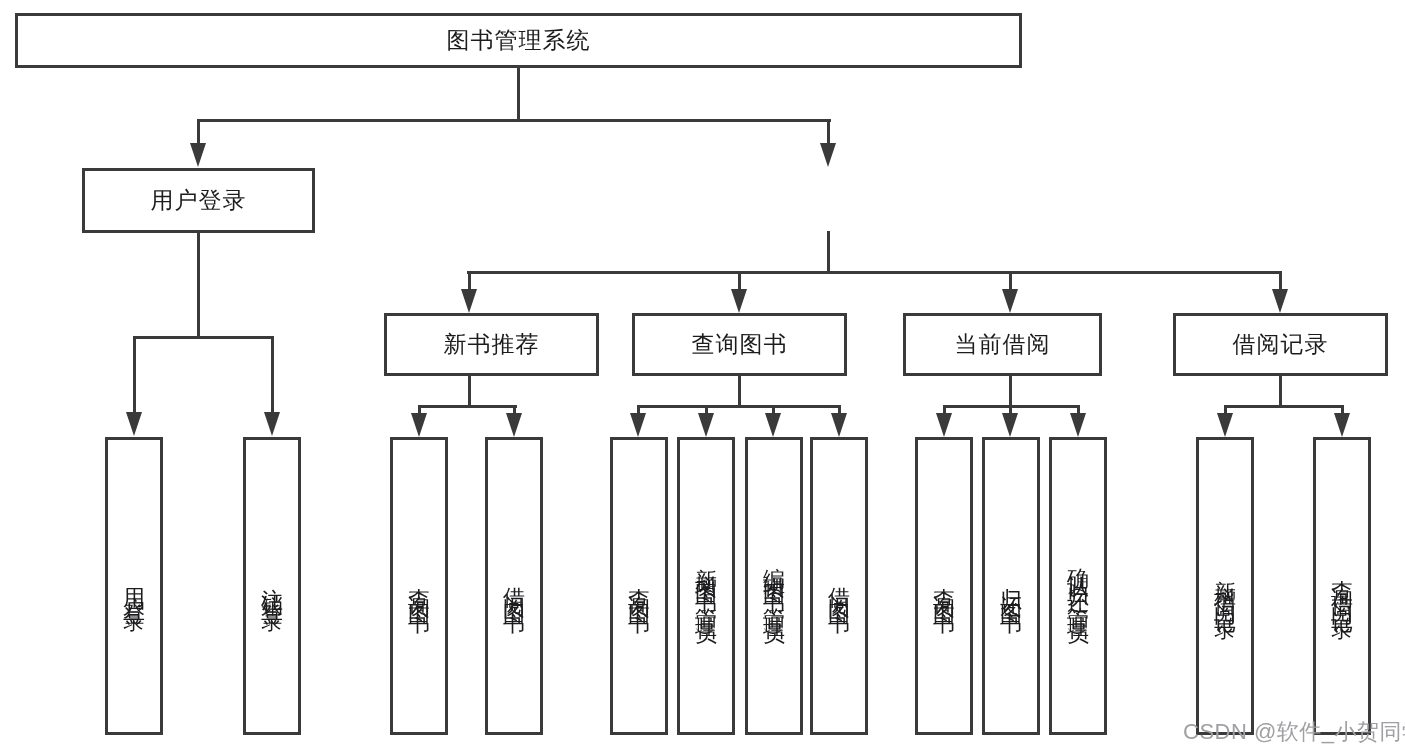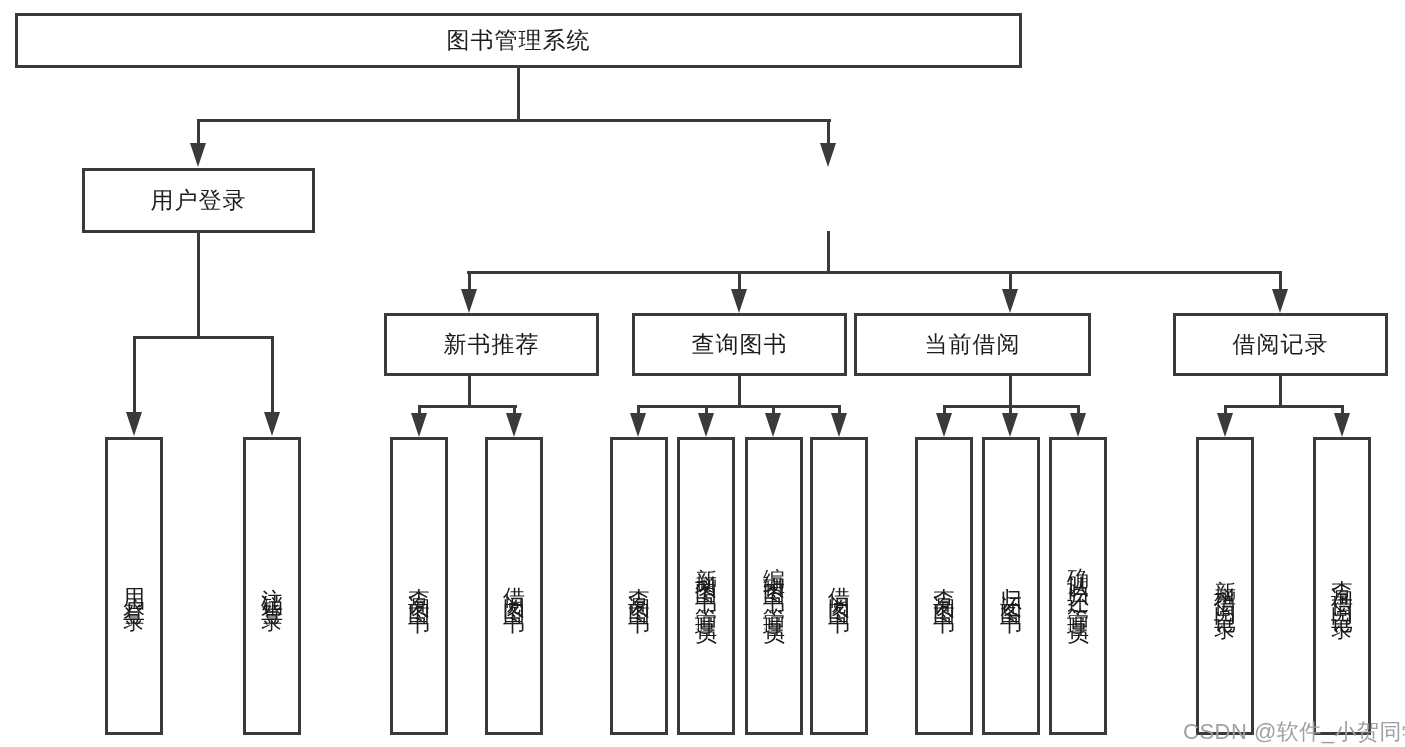--- a/index.html
+++ b/index.html
@@ -95,21 +95,21 @@
   <div class="arrow" style="left:1002px;top:289px"></div>
   <div class="vline" style="left:1279px;top:271px;height:22px"></div>
   <div class="arrow" style="left:1272px;top:289px"></div>
 
   <div class="box" style="left:384px;top:313px;width:215px;height:63px">
     <span>新书推荐</span>
   </div>
   <div class="box" style="left:632px;top:313px;width:215px;height:63px">
     <span>查询图书</span>
   </div>
-  <div class="box" style="left:854px;top:313px;width:237px;height:63px">
+  <div class="box" style="left:903px;top:313px;width:199px;height:63px">
     <span>当前借阅</span>
   </div>
   <div class="box" style="left:1173px;top:313px;width:215px;height:63px">
     <span>借阅记录</span>
   </div>
 
   <div class="vline" style="left:468px;top:374px;height:34px"></div>
   <div class="vline" style="left:738px;top:374px;height:34px"></div>
   <div class="vline" style="left:1009px;top:374px;height:34px"></div>
   <div class="vline" style="left:1279px;top:374px;height:34px"></div>

